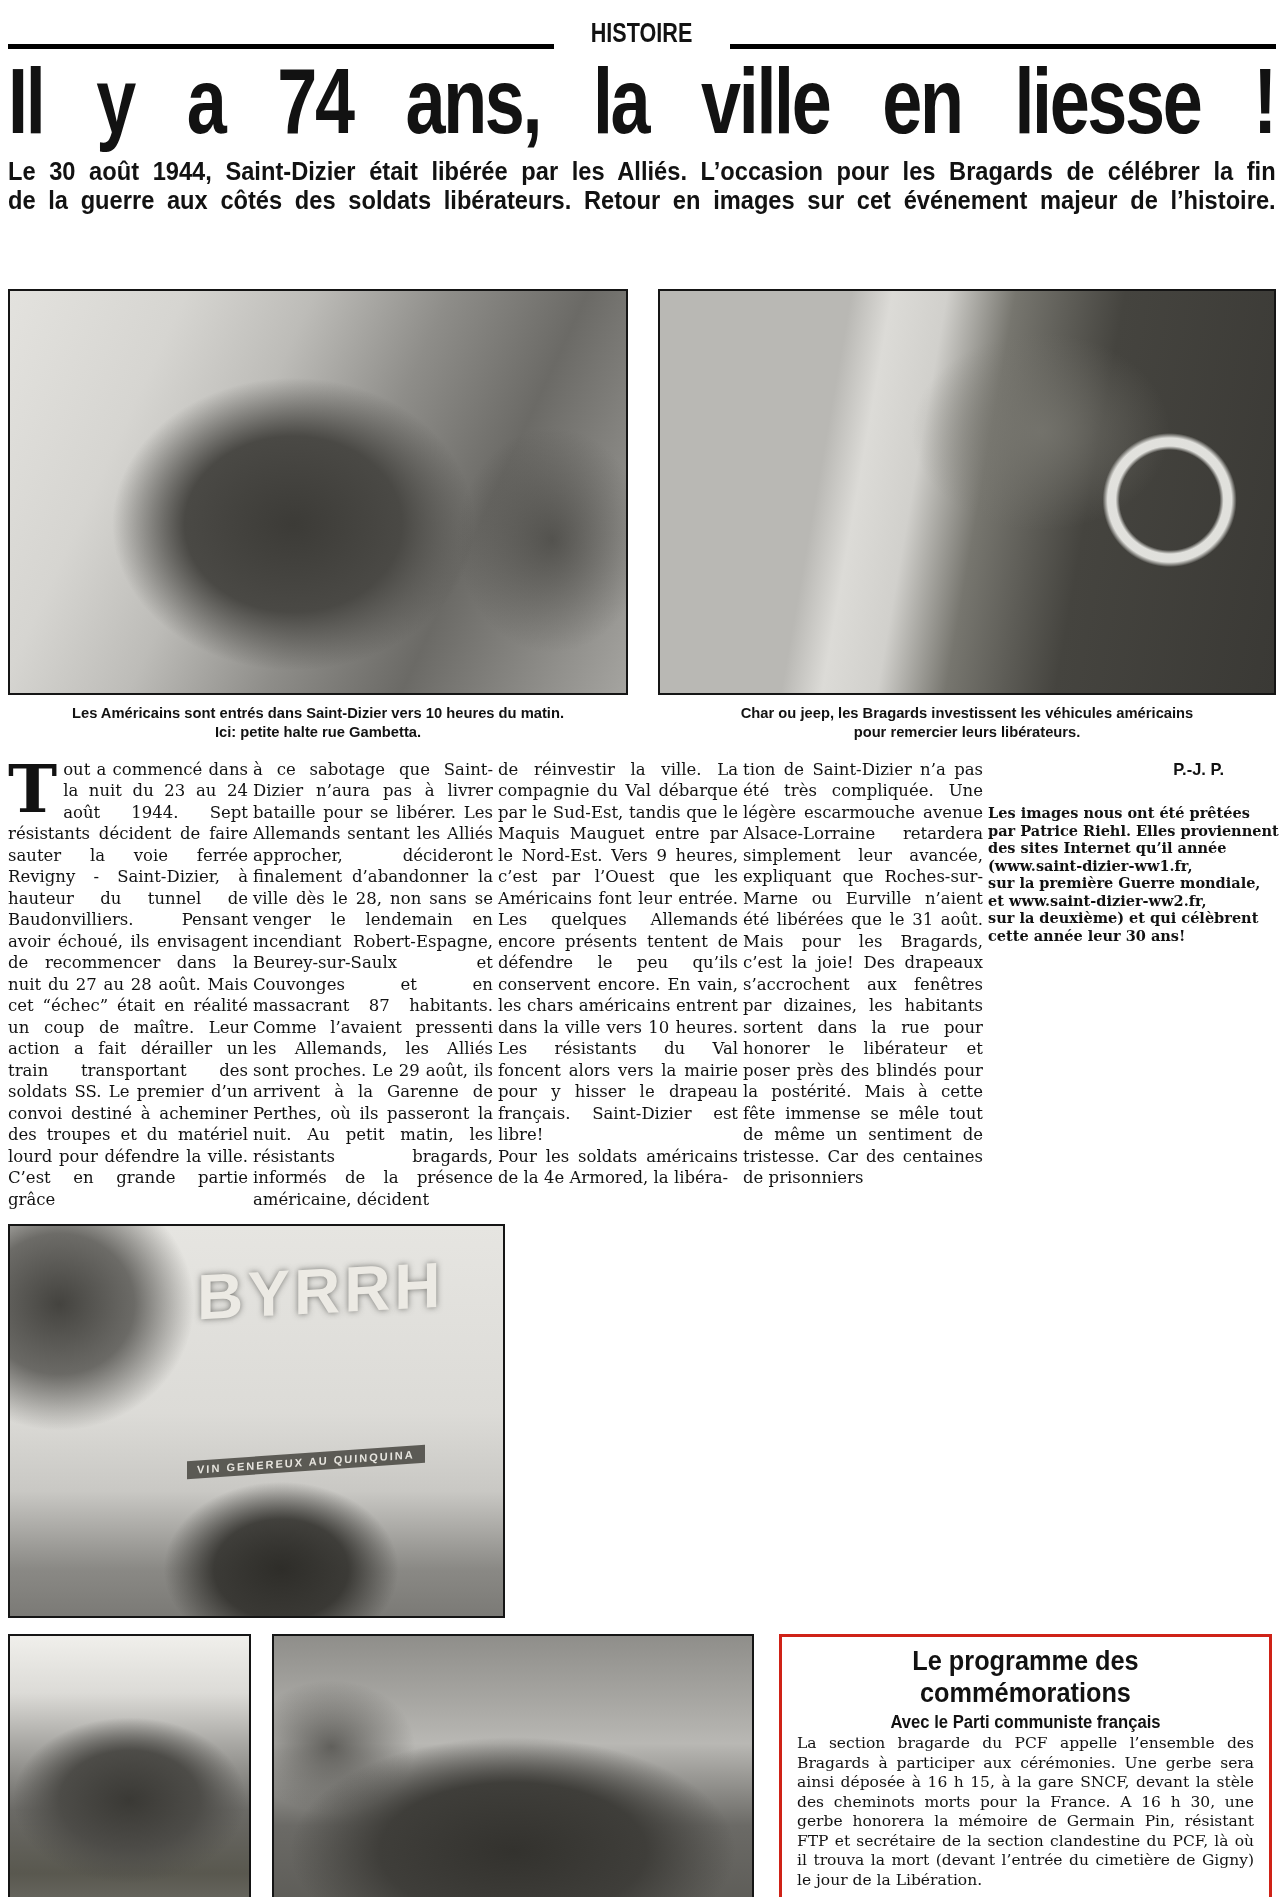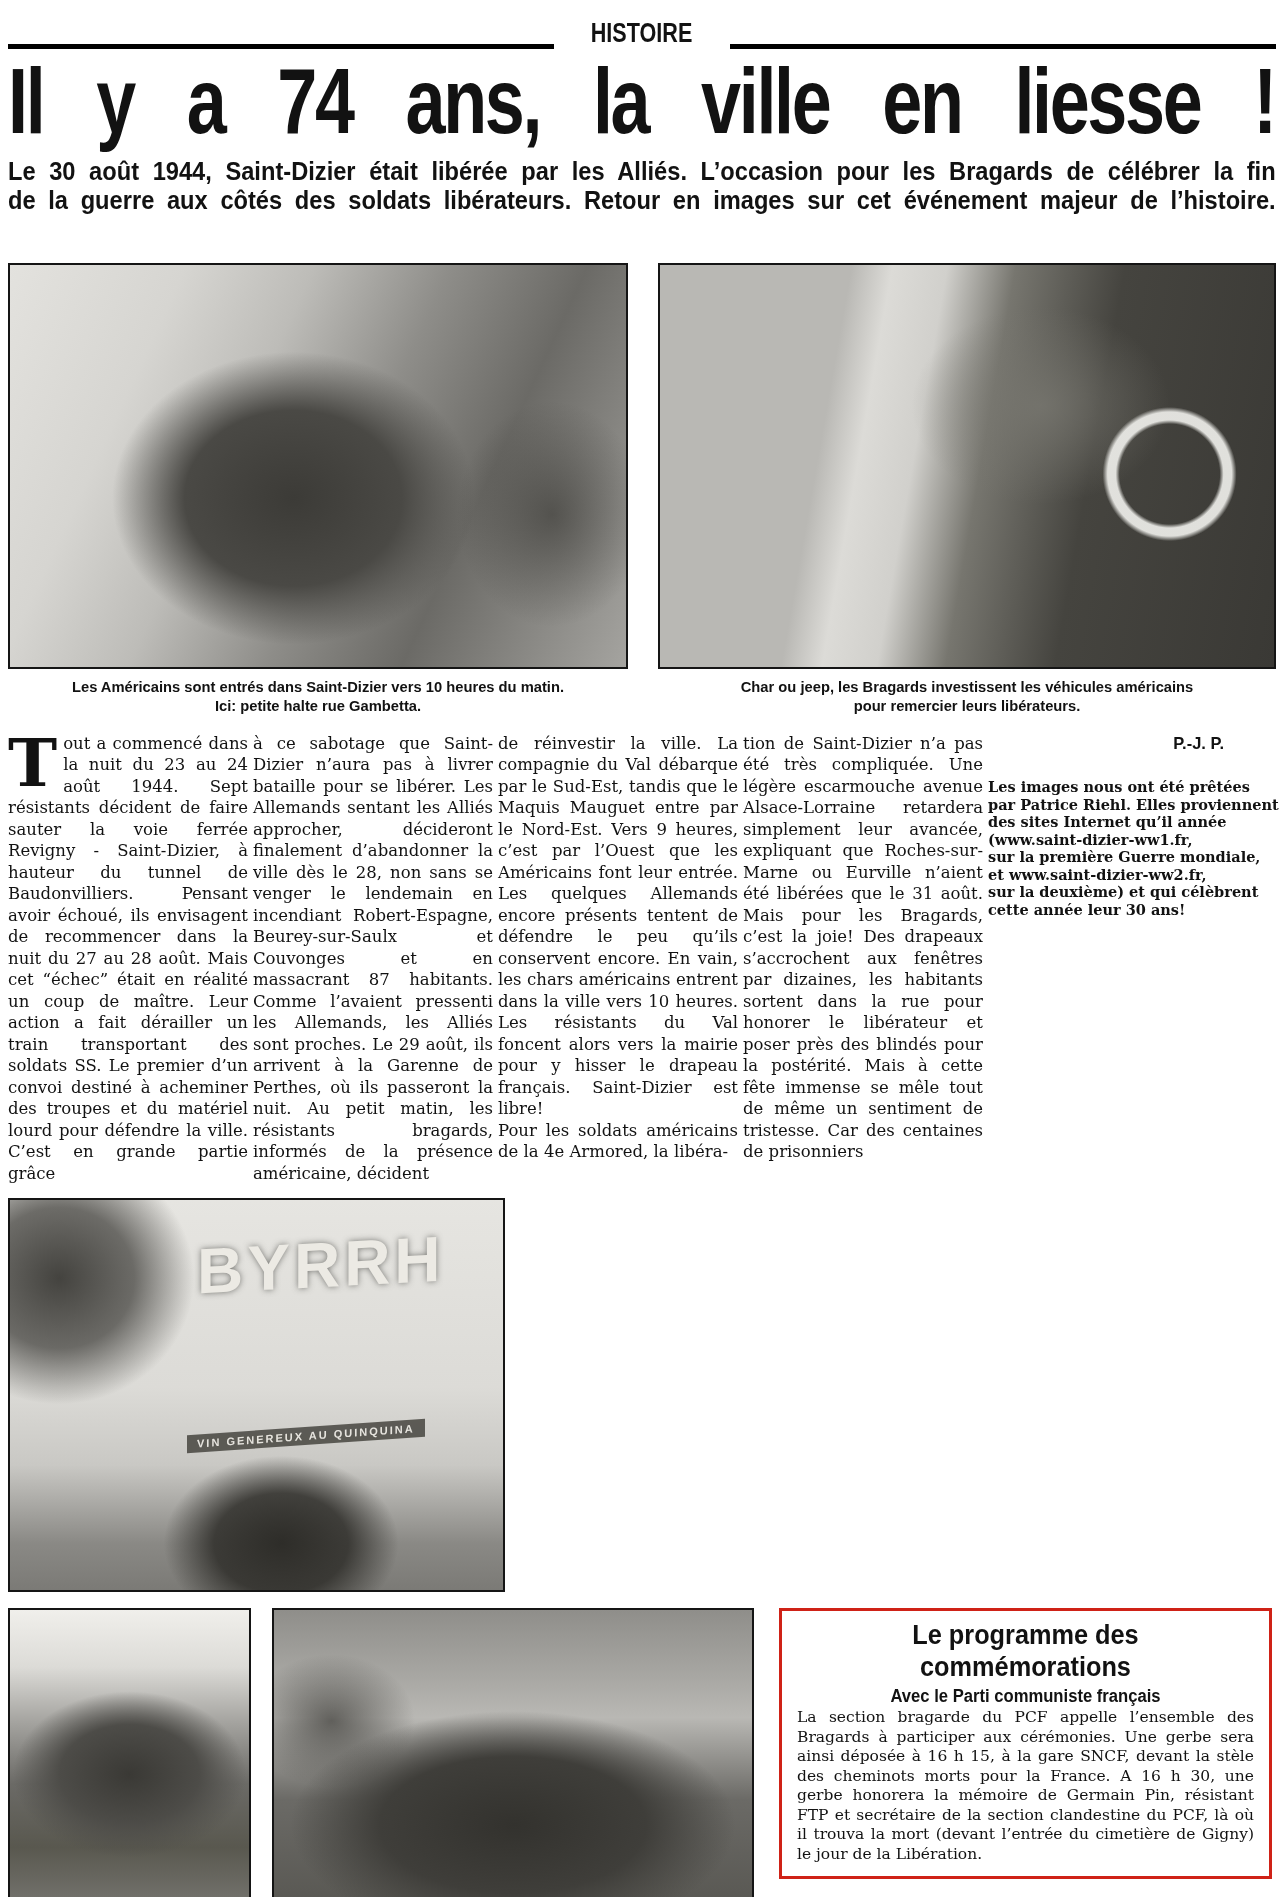--- a/index.html
+++ b/index.html
@@ -24,21 +24,21 @@
   }
   
   .standfirst {
     margin-top:8px; font-family:"Liberation Sans", sans-serif; font-weight:bold;
     font-size:26px; line-height:29px; width:1393px; transform:scaleX(.91);
     transform-origin:left top;
   }
   .sf-line { text-align:justify; text-align-last:justify; }
   
   .photo-row { display:flex; }
-  .photo-row.top { margin-top:48px; gap:30px; }
+  .photo-row.top { margin-top:74px; gap:30px; }
   .photo-row.middle { margin-top:14px; gap:24px; }
   figure { margin:0; }
   .photo { border:2px solid #151515; box-sizing:border-box; position:relative; overflow:hidden; }
   figcaption {
     margin-top:8px; text-align:center; font-family:"Liberation Sans", sans-serif;
     font-weight:bold; font-size:15.5px; line-height:19px;
   }
   .cap-line { display:block; transform:scaleX(.95); transform-origin:center; }
   .ph-truck { width:620px; height:406px;
     background:

